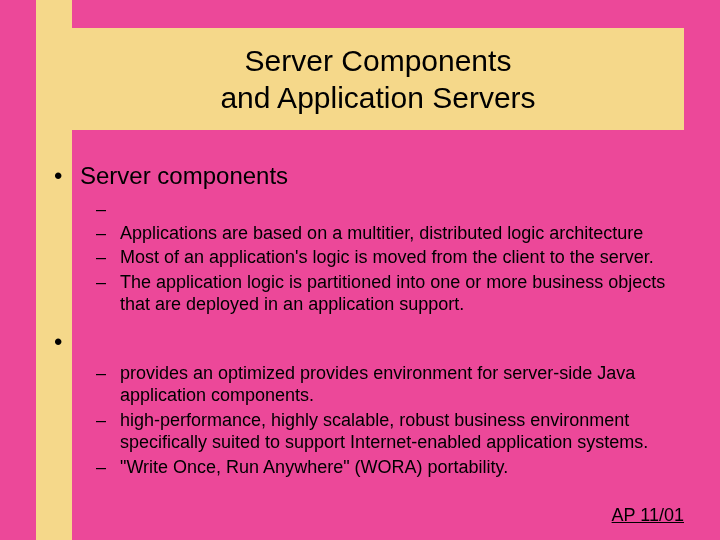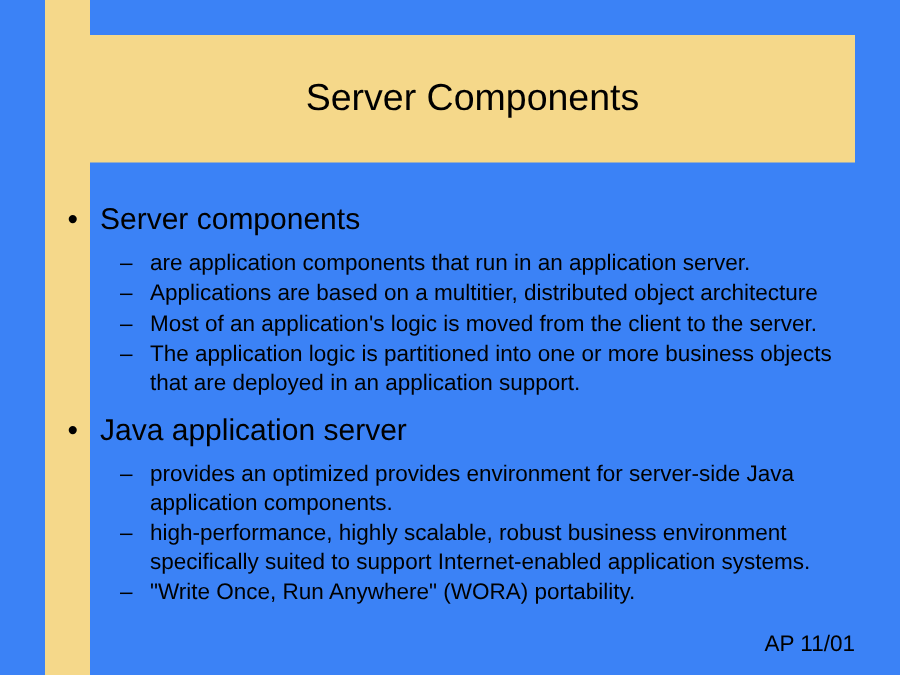--- a/index.html
+++ b/index.html
@@ -1,21 +1,21 @@
 <!DOCTYPE html>
 <html><head>
 <meta charset="utf-8">
 <style>
   * { margin: 0; padding: 0; box-sizing: border-box; }
   html, body { width: 720px; height: 540px; background: #fff; font-family: Arial, Helvetica, sans-serif; }
   .slide {
     position: relative;
     width: 720px;
     height: 540px;
-    background: #3b82f6;
+    background: #ec4899;
   }
   .sidebar {
     position: absolute;
     left: 36px;
     top: 0;
     width: 36px;
     height: 540px;
     background: #f5d88a;
   }
   .title-band {
@@ -79,60 +79,60 @@
     font-size: 18px;
     color: #000;
     line-height: 1.25;
   }
   .footer {
     position: absolute;
     right: 36px;
     bottom: 14px;
     font-size: 18px;
     color: #000;
+    text-decoration: underline;
   }
 </style>
 </head>
 <body>
 
 <div class="slide">
   <div class="sidebar"></div>
 
   <div class="title-band">
     <div class="line">Server Components</div>
+    <div class="line">and Application Servers</div>
   </div>
 
   <div class="content">
 
     <div class="bullet-row">
       <div class="bullet-dot">•</div>
       <div class="bullet-text">Server components</div>
     </div>
     <div class="sublist">
       <div class="sub-row">
         <div class="sub-dash">–</div>
-        <div class="sub-text">are application components that run in an application server.</div>
       </div>
       <div class="sub-row">
         <div class="sub-dash">–</div>
-        <div class="sub-text">Applications are based on a multitier, distributed object architecture</div>
+        <div class="sub-text">Applications are based on a multitier, distributed logic architecture</div>
       </div>
       <div class="sub-row">
         <div class="sub-dash">–</div>
         <div class="sub-text">Most of an application's logic is moved from the client to the server.</div>
       </div>
       <div class="sub-row">
         <div class="sub-dash">–</div>
         <div class="sub-text">The application logic is partitioned into one or more business objects that are deployed in an application support.</div>
       </div>
     </div>
 
     <div class="bullet-row" style="margin-top:14px">
       <div class="bullet-dot">•</div>
-      <div class="bullet-text">Java application server</div>
     </div>
     <div class="sublist">
       <div class="sub-row">
         <div class="sub-dash">–</div>
         <div class="sub-text">provides an optimized provides environment for server-side Java application components.</div>
       </div>
       <div class="sub-row">
         <div class="sub-dash">–</div>
         <div class="sub-text">high-performance, highly scalable, robust business environment specifically suited to support Internet-enabled application systems.</div>
       </div>

